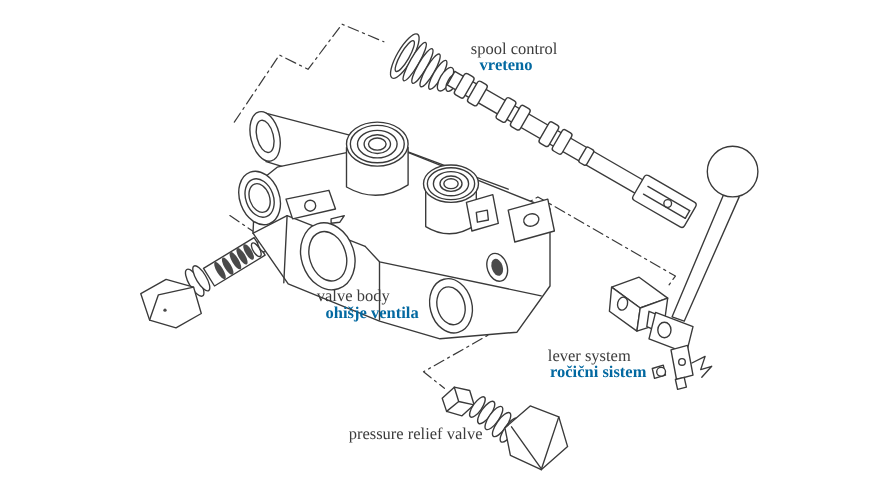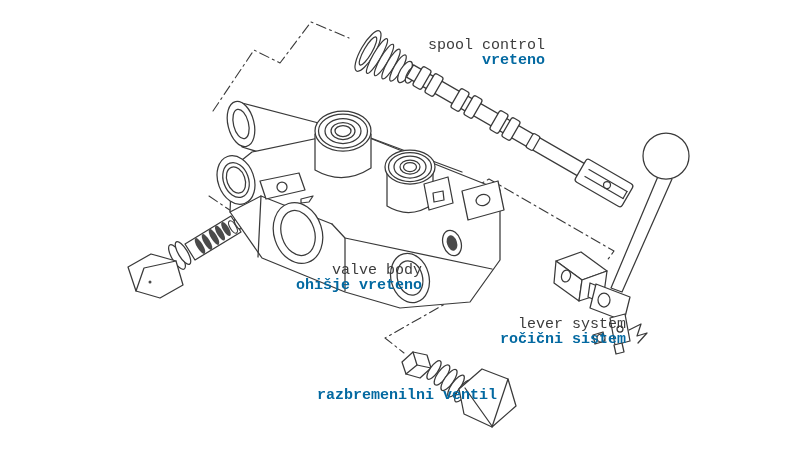--- a/index.html
+++ b/index.html
@@ -1,17 +1,17 @@
 <!DOCTYPE html>
 <html><head>
 <meta charset="utf-8">
 <style>
   html,body{margin:0;padding:0;background:#fff;}
   #stage{position:relative;width:800px;height:450px;background:#ffffff;overflow:hidden;
-         font-family:Liberation Mono, monospace;text-align:right;}
+         font-family:Liberation Serif, serif;}
   #art{position:absolute;left:0;top:0;}
   svg *{stroke:#3a3a3a;stroke-width:1.25;stroke-linejoin:round;stroke-linecap:round;}
   .f{fill:#ffffff;}
   .n{fill:none;}
   .d{fill:#4a4a4a;stroke:none;}
   .ld{fill:none;stroke-width:1.1;stroke-dasharray:10 4 2 4;}
   .label{position:absolute;font-size:15px;line-height:15px;white-space:nowrap;}
   .label .en{color:#3c3c3c;font-weight:400;}
   .label .sl{color:#0369a1;font-weight:700;}
   #lbl-spool{left:428px;top:38px;}   #lbl-spool .sl{margin-left:8px;}
@@ -173,28 +173,28 @@
     </g>
   </svg>
 
   <div class="label" id="lbl-spool">
     <div class="en">spool control</div>
     <div class="sl">vreteno</div>
   </div>
 
   <div class="label" id="lbl-body">
     <div class="en">valve body</div>
-    <div class="sl">ohišje vreteno</div>
+    <div class="sl">ohišje ventila</div>
   </div>
 
   <div class="label" id="lbl-detent">
   </div>
 
   <div class="label" id="lbl-lever">
     <div class="en">lever system</div>
     <div class="sl">ročični sistem</div>
   </div>
 
   <div class="label" id="lbl-relief">
-    <div class="sl">razbremenilni ventil</div>
+    <div class="en">pressure relief valve</div>
   </div>
 
 </div>
 
 </body></html>

